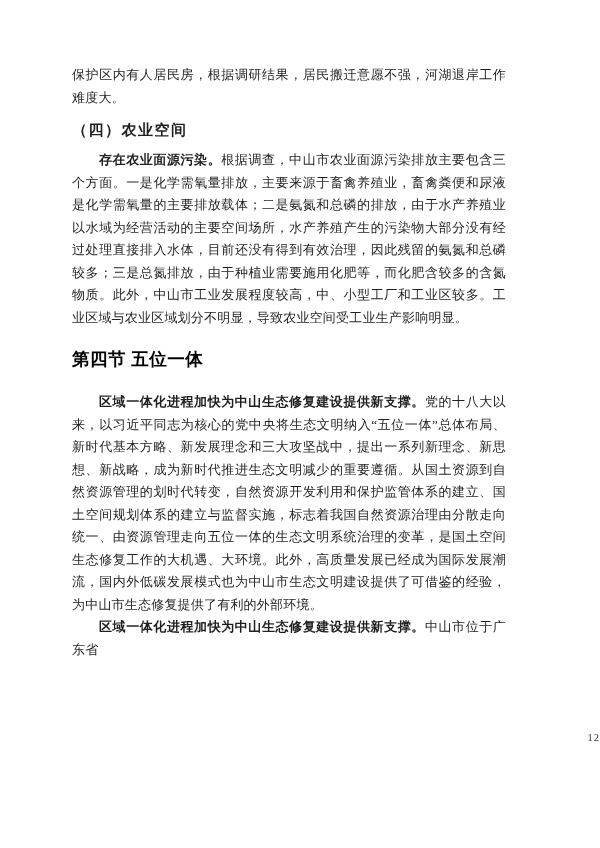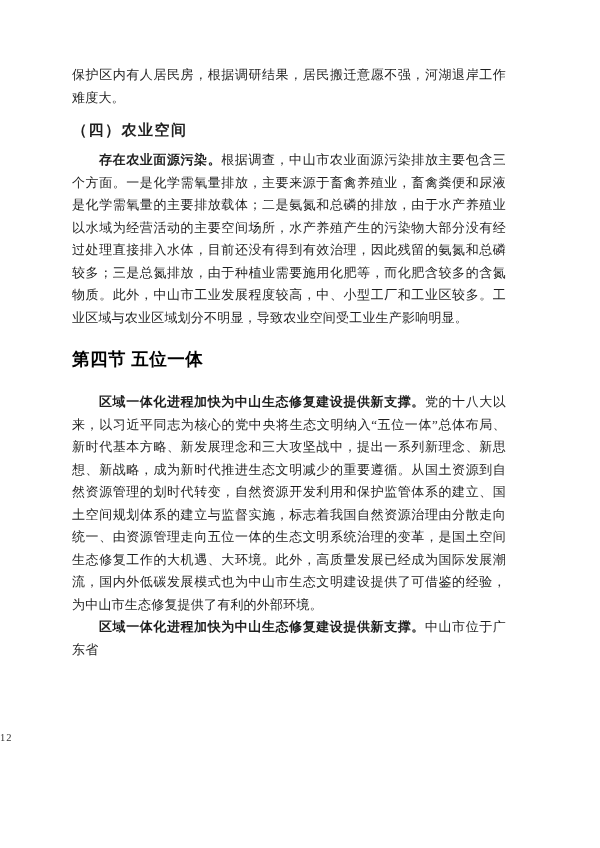--- a/index.html
+++ b/index.html
@@ -42,21 +42,21 @@
     letter-spacing: 0.5px;
     margin-top: 18px;
     margin-bottom: 20px;
     color: #000;
   }
   .page-number {
     position: absolute;
     top: 732px;
     left: 0;
     width: 600px;
-    text-align: left;
+    text-align: right;
     font-size: 10.5px;
     color: #333;
     letter-spacing: 1px;
   }
 </style>
 </head>
 <body>
 
 <div class="page">
   <div class="content">

